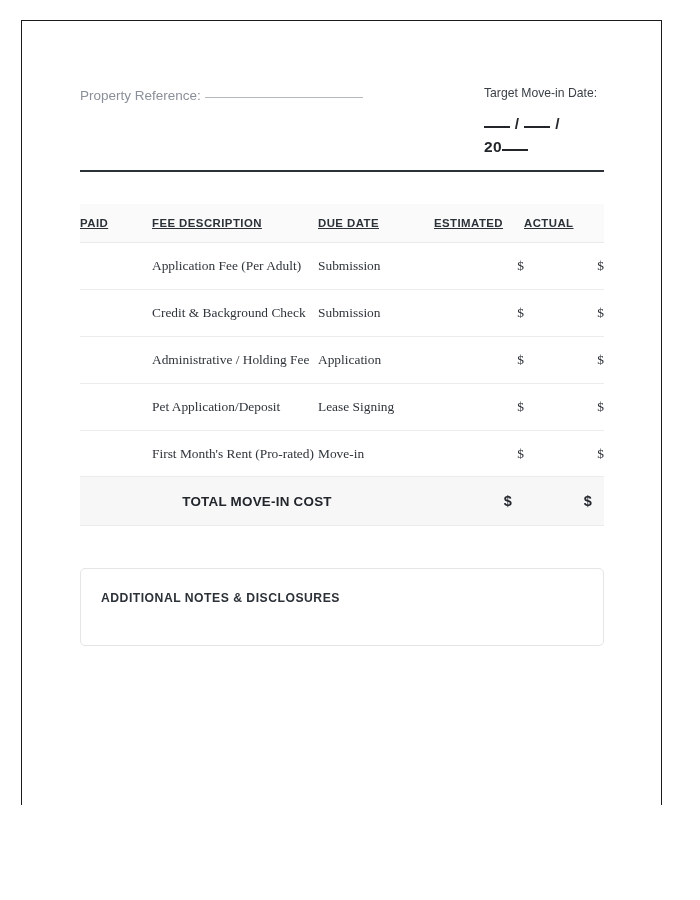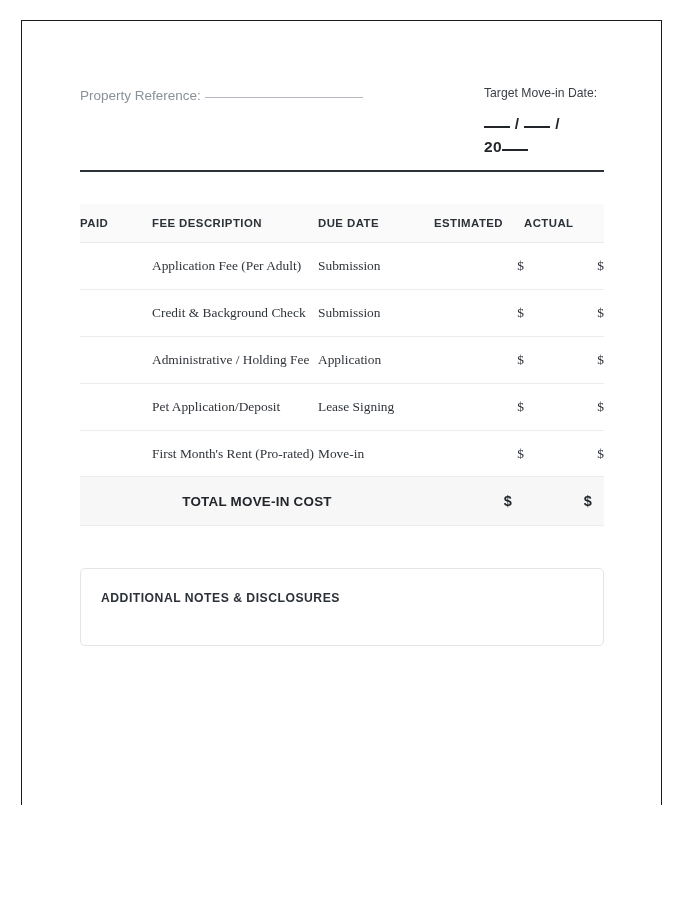--- a/index.html
+++ b/index.html
@@ -109,20 +109,21 @@
   .fee-table thead th {
     background: #fafafb;
     font-size: 11.4px;
     font-weight: bold;
     color: #2b3137;
     letter-spacing: 0.45px;
     padding: 13px 0 13px 0;
     border-bottom: 1px solid #e9eaec;
     text-align: left;
     white-space: nowrap;
+    text-decoration: underline;
   }
   th.th-paid { text-align: center; }
   th.th-est, th.th-act { text-align: right; padding-right: 12px; }
 
   .fee-table tbody td {
     font-size: 13.4px;
     color: #2f343a;
     border-bottom: 1px solid #ececee;
     padding: 14px 0;
     vertical-align: middle;

